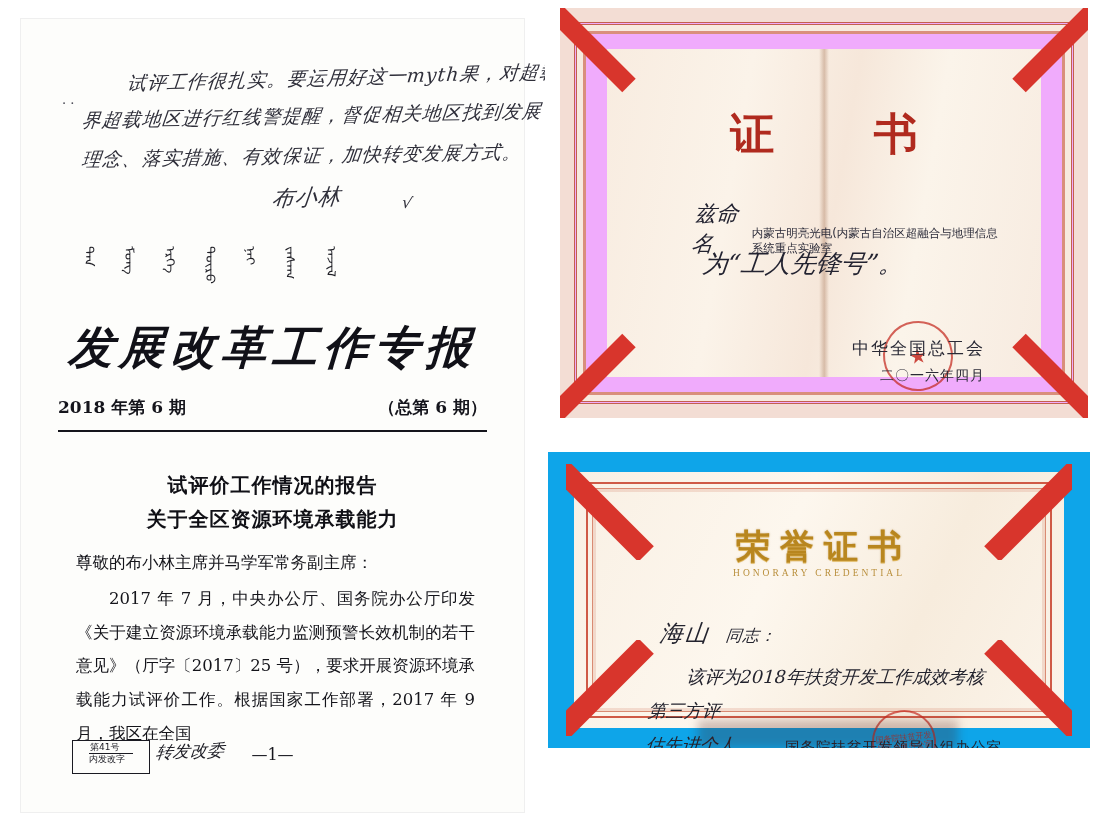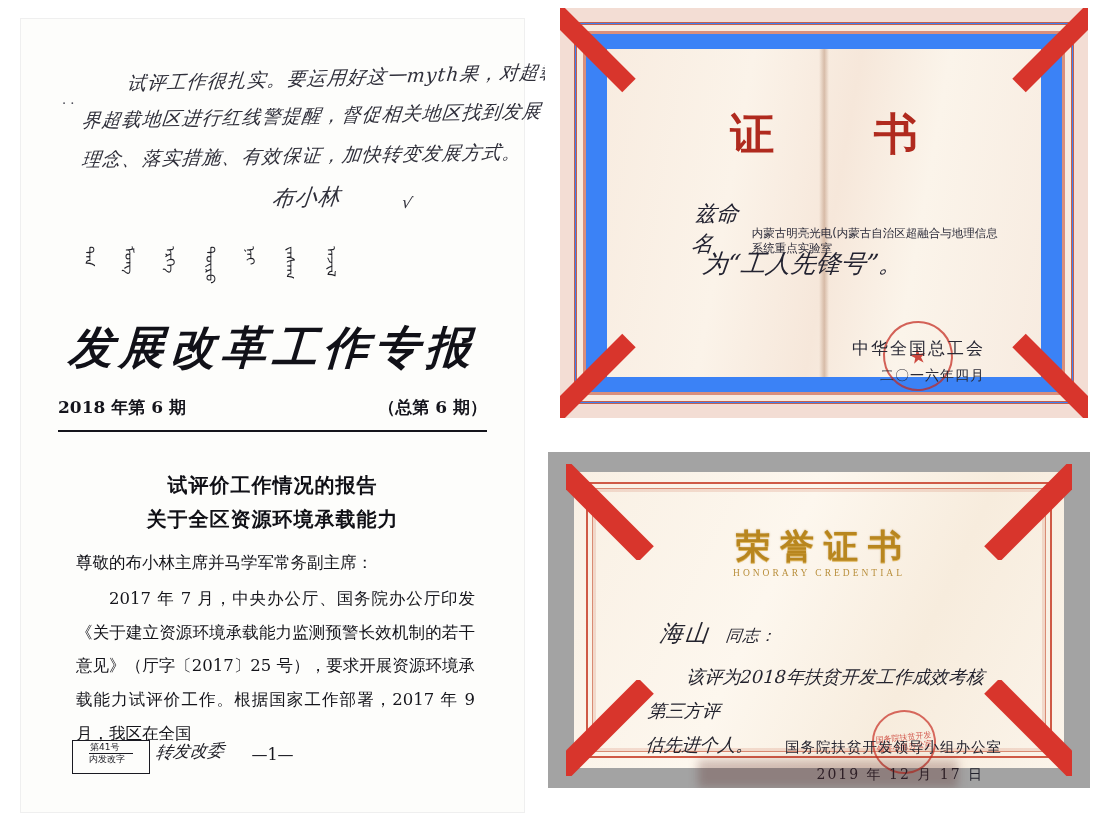--- a/index.html
+++ b/index.html
@@ -192,21 +192,21 @@
     height: 410px;
     background: #f3ddd4;
     overflow: hidden;
   }
   .cert-top-inner {
     position: absolute;
     left: 14px;
     top: 14px;
     right: 14px;
     bottom: 14px;
-    background: #3b82f6;
+    background: #f0abfc;
     border: 3px double #c4604f;
     box-shadow: inset 0 0 0 6px #f7eadf, inset 0 0 0 9px #d98f7c;
   }
   .cert-paper {
     position: absolute;
     left: 30px;
     top: 24px;
     right: 30px;
     bottom: 24px;
     background: linear-gradient(100deg, #f8ece0 0%, #fbf3e9 30%, #f6e7da 52%, #fbf4ea 70%, #f7ebe0 100%);
@@ -330,22 +330,22 @@
     font-size: 20px;
     color: rgba(196,40,30,0.85);
   }
 
   
   .cert-bottom {
     position: absolute;
     left: 548px;
     top: 452px;
     width: 542px;
-    height: 336px;
-    background: #a3a3a3;
+    height: 296px;
+    background: #0ea5e9;
     overflow: hidden;
     text-decoration: underline;
   }
   .cb-paper {
     position: absolute;
     left: 26px;
     top: 20px;
     right: 26px;
     bottom: 20px;
     background: linear-gradient(115deg,#f9f0e4 0%, #fdf7ee 40%, #f7ecdd 68%, #fbf4ea 100%);

